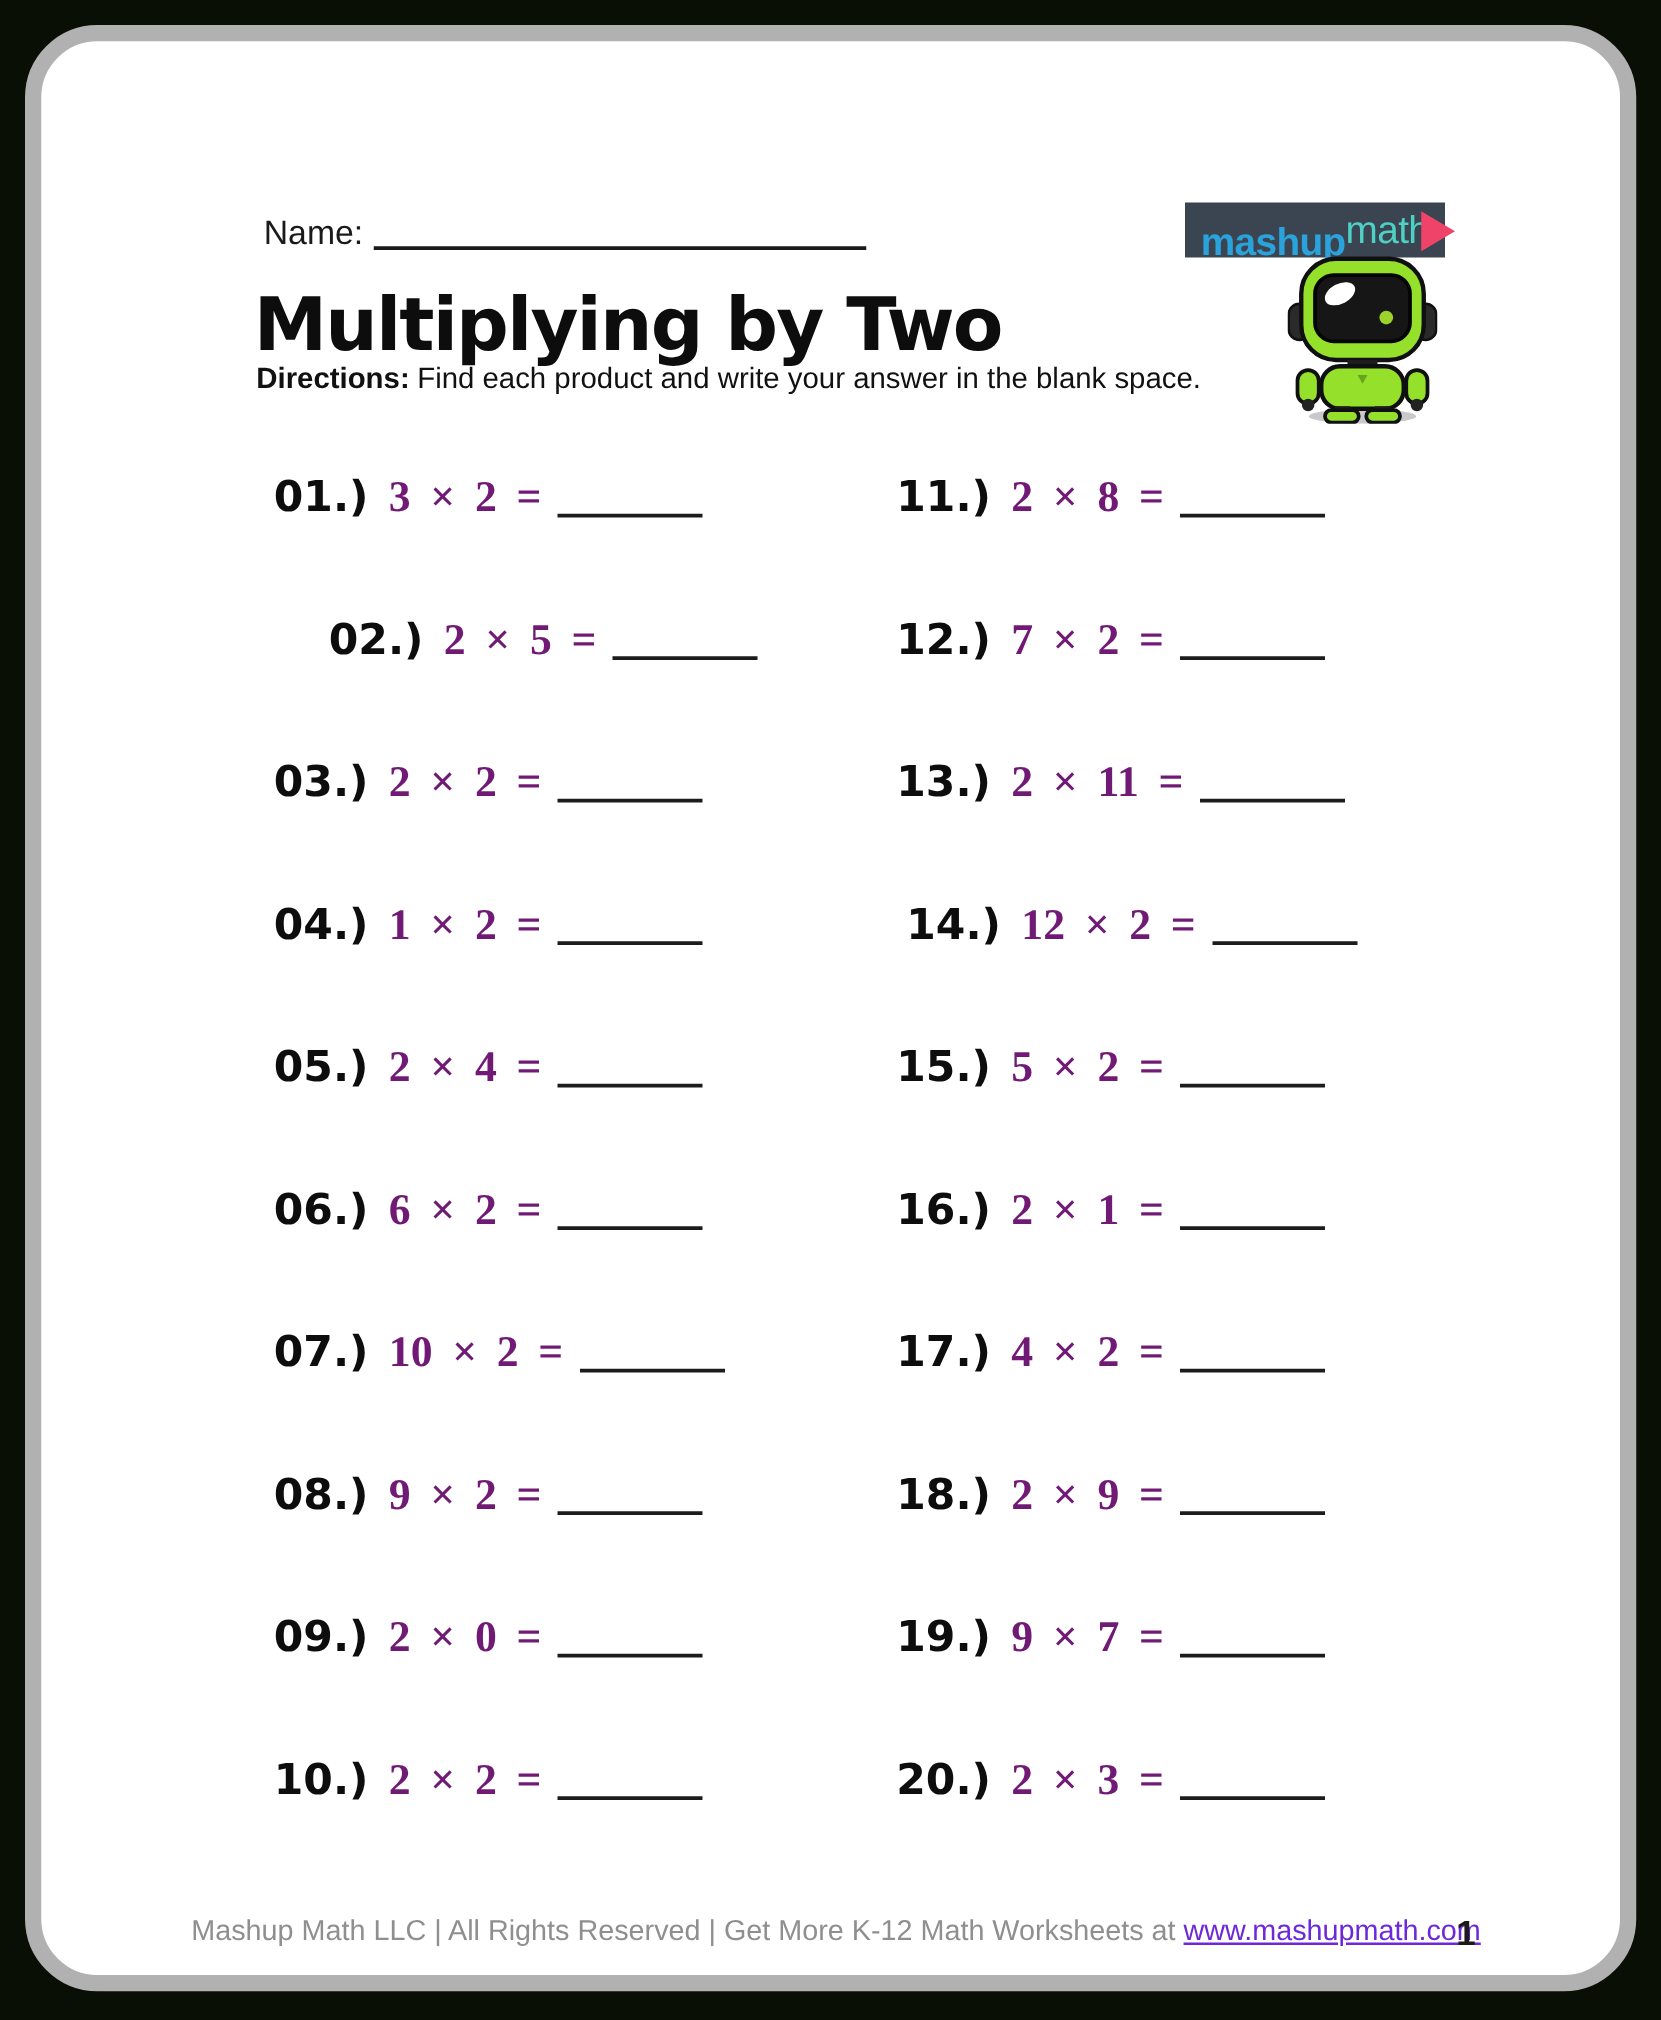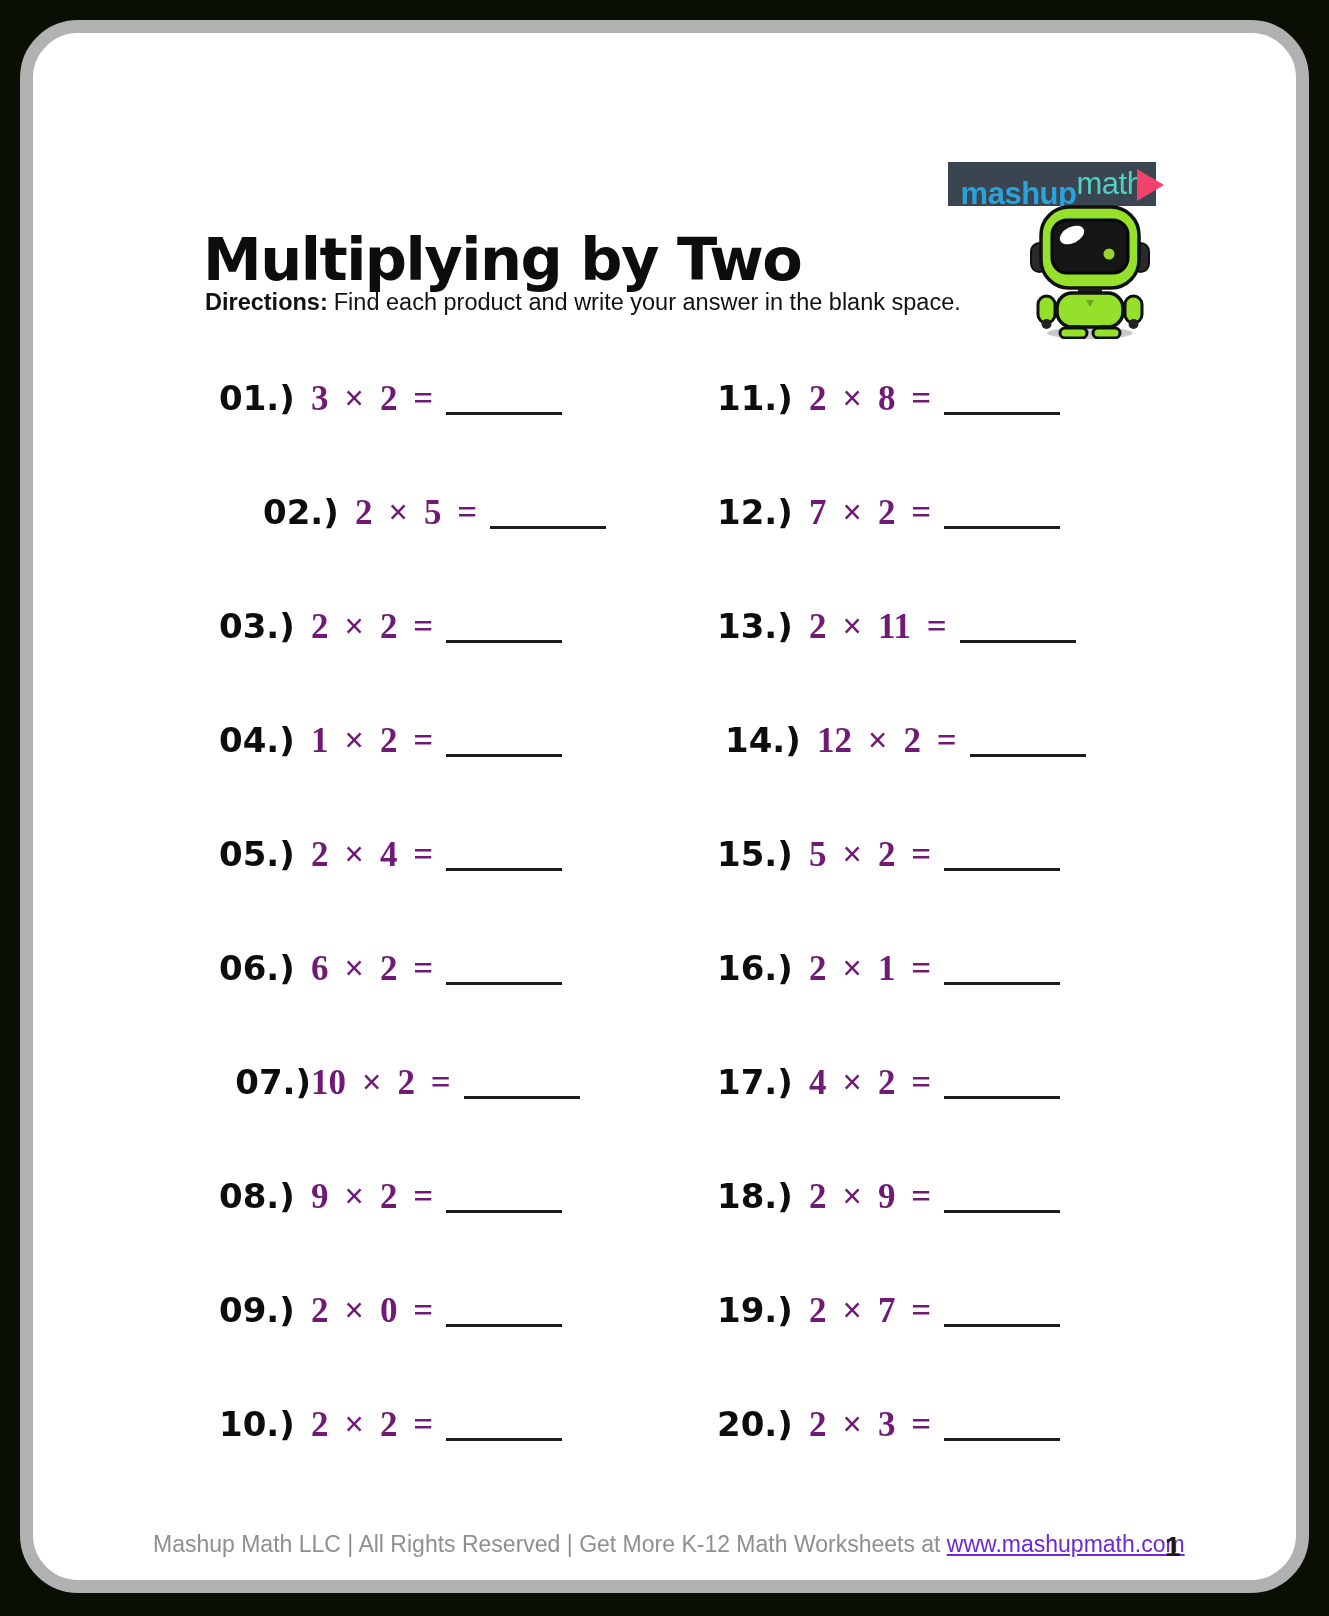--- a/index.html
+++ b/index.html
@@ -74,20 +74,24 @@
     position:absolute; left:1132px; top:1498px;
     font-size:28px; font-weight:700; color:#1a1a1a;
   }
 </style>
 </head>
 <body>
 
 <div id="canvas">
   <div id="page">
 
+    <div class="name-row">
+      <span>Name:</span>
+      <span class="name-blank"></span>
+    </div>
 
     <div class="title">Multiplying by Two</div>
     <div class="directions">
       <b>Directions:</b><span>Find each product and write your answer in the blank space.</span>
     </div>
 
     <div class="logo">
       <span class="w1">mashup</span>
         <span class="w2">math</span>
       <svg class="play" width="30" height="34" viewBox="0 0 30 34">
@@ -140,21 +144,21 @@
         <div class="prob" style="left: 186px; top: 797px;">
           <span class="pnum">05.)</span>
           <span class="peq">2 × 4 =</span>
           <span class="pline"></span>
         </div>
         <div class="prob" style="left: 186px; top: 911px;">
           <span class="pnum">06.)</span>
           <span class="peq">6 × 2 =</span>
           <span class="pline"></span>
         </div>
-        <div class="prob" style="left: 186px; top: 1025px; text-align: right;">
+        <div class="prob" style="left: 186px; top: 1025px;">
           <span class="pnum">07.)</span>
           <span class="peq">10 × 2 =</span>
           <span class="pline"></span>
         </div>
         <div class="prob" style="left: 186px; top: 1139px;">
           <span class="pnum">08.)</span>
           <span class="peq">9 × 2 =</span>
           <span class="pline"></span>
         </div>
         <div class="prob" style="left: 186px; top: 1253px;">
@@ -202,21 +206,21 @@
           <span class="peq">4 × 2 =</span>
           <span class="pline"></span>
         </div>
         <div class="prob" style="left: 684px; top: 1139px;">
           <span class="pnum">18.)</span>
           <span class="peq">2 × 9 =</span>
           <span class="pline"></span>
         </div>
         <div class="prob" style="left: 684px; top: 1253px;">
           <span class="pnum">19.)</span>
-          <span class="peq">2 × 7 =</span>
+          <span class="peq">9 × 7 =</span>
           <span class="pline"></span>
         </div>
         <div class="prob" style="left: 684px; top: 1367px;">
           <span class="pnum">20.)</span>
           <span class="peq">2 × 3 =</span>
           <span class="pline"></span>
         </div>
       </div>
 
     <div class="footer">

